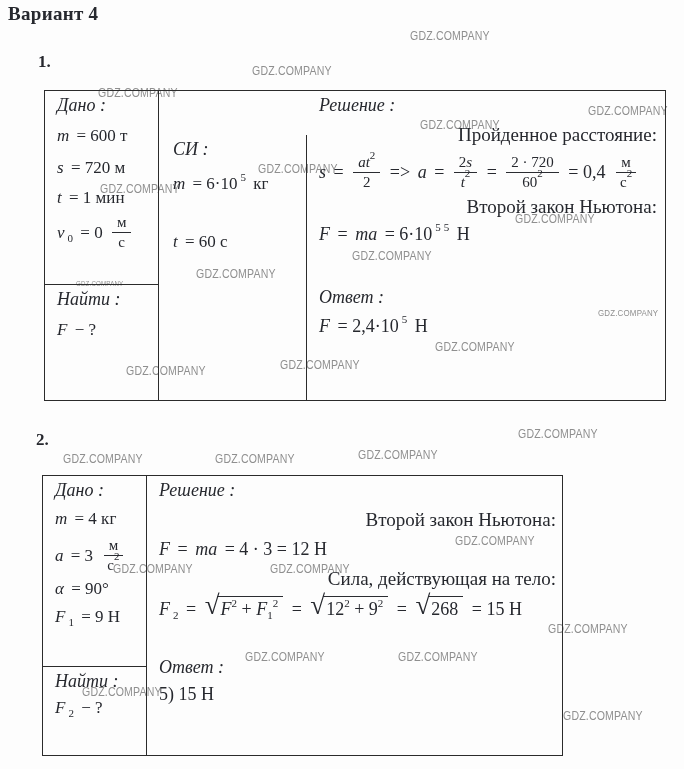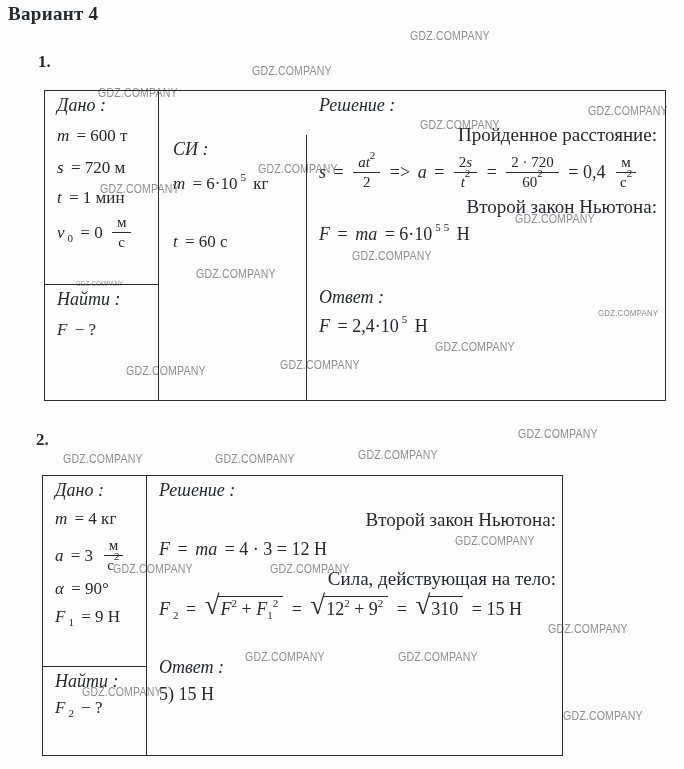--- a/index.html
+++ b/index.html
@@ -280,21 +280,21 @@
             <span class="txt">12</span>
             <span class="sup">2</span>
             <span class="txt"> + 9</span>
             <span class="sup">2</span>
           </span>
         </span>
         <span class="txt"> = </span>
         <span class="sqrt">
           <span class="rad">√</span>
           <span class="radicand">
-            <span class="txt">310</span>
+            <span class="txt">268</span>
           </span>
         </span>
         <span class="txt"> = 15 Н</span>
       </div>
     <div class="hdr mt30">Ответ :</div>
     <div class="fline big mt6">5) 15 Н</div>
   </div>
 </div>
 
 </body></html>

